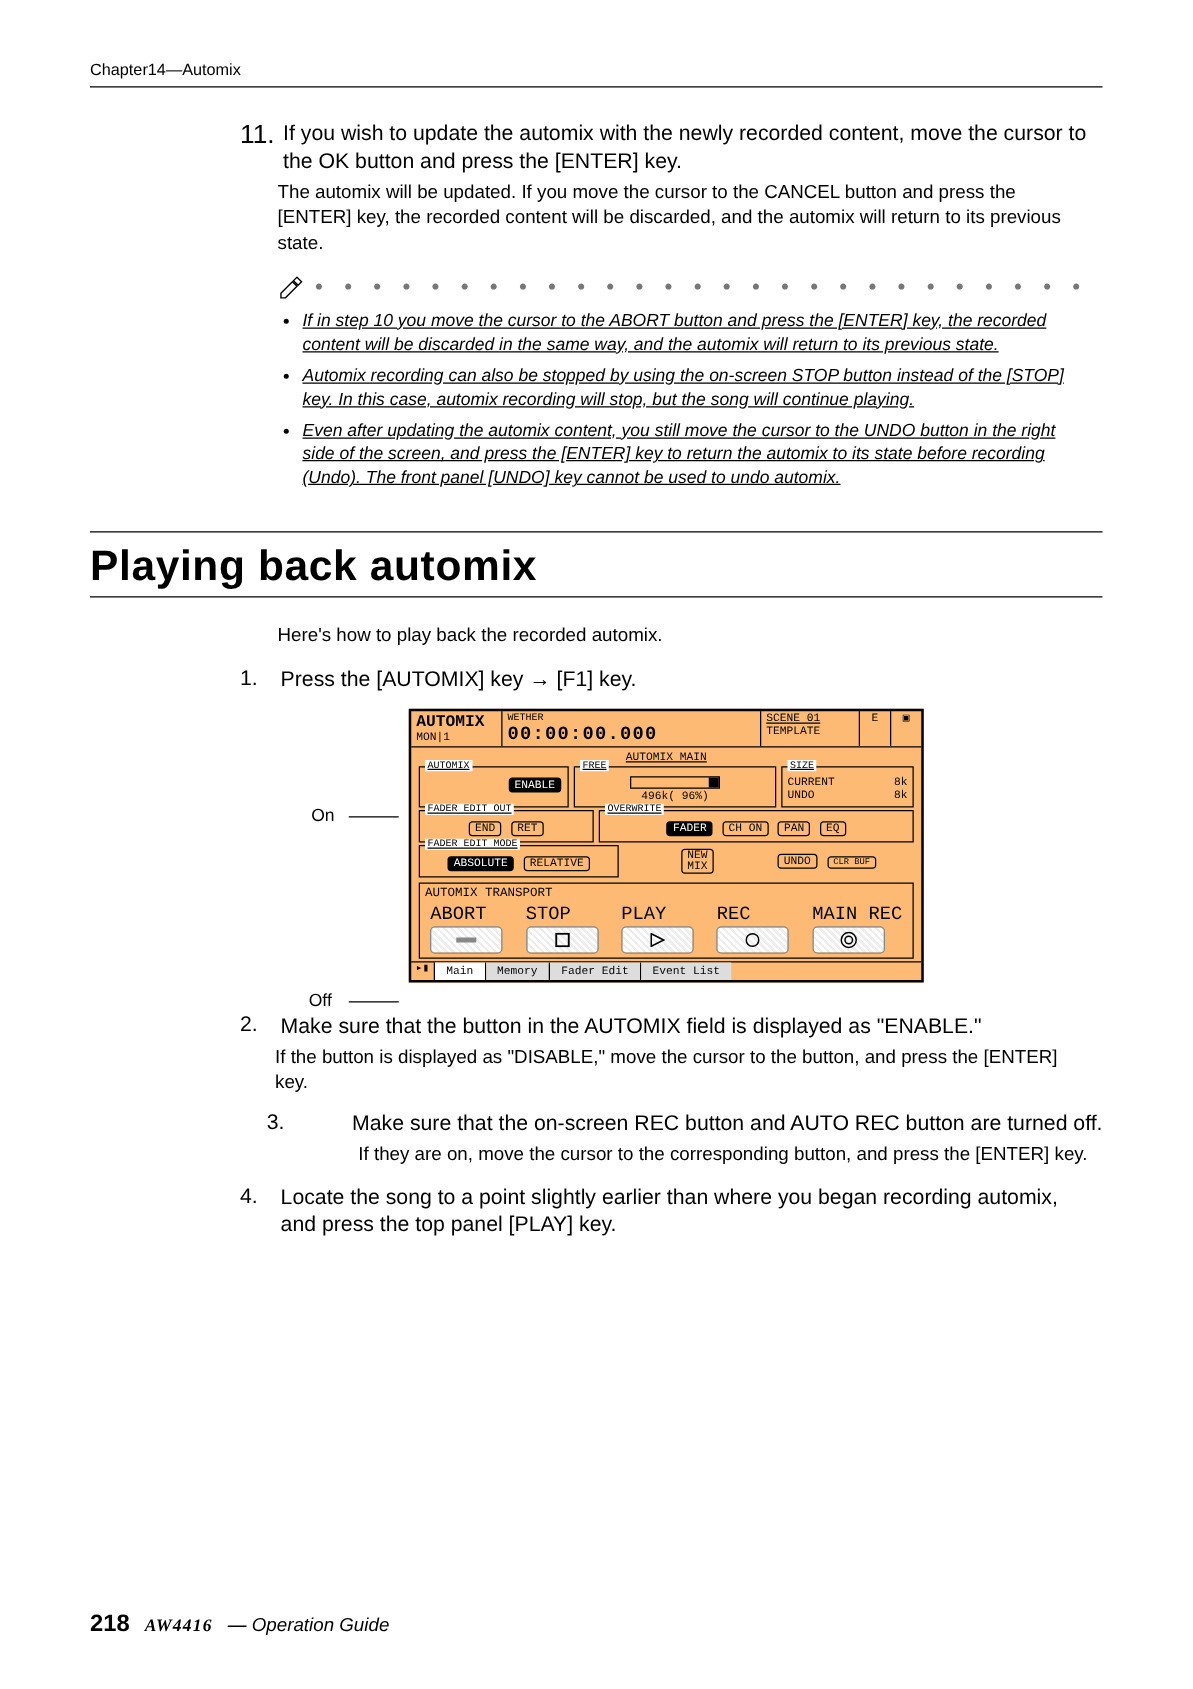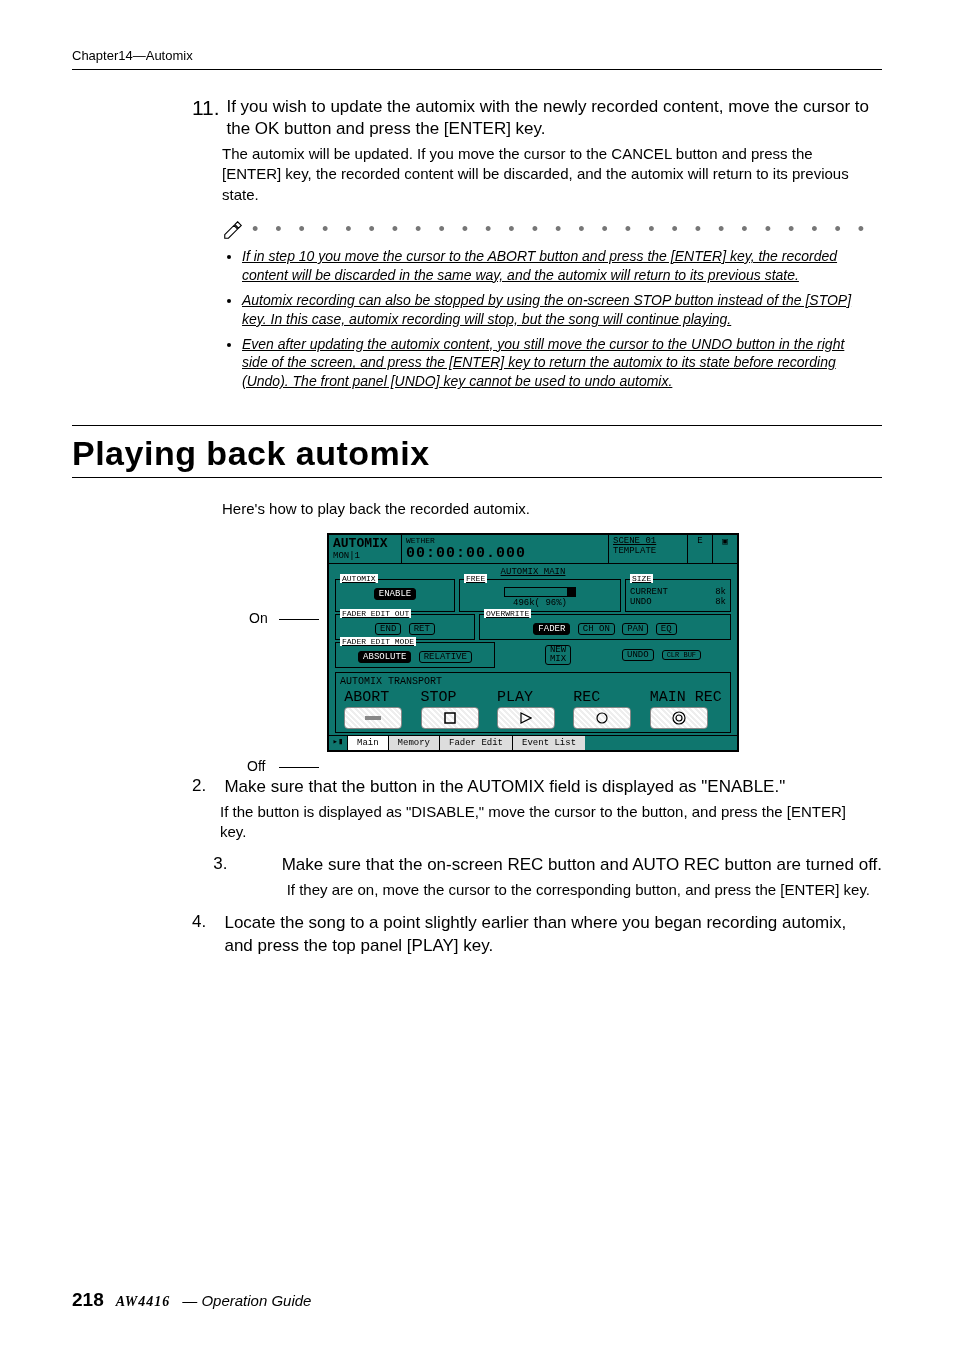--- a/index.html
+++ b/index.html
@@ -145,21 +145,21 @@
     position: absolute;
     left: -18px;
     top: 234px;
     width: 40px;
     height: 1px;
     background: #000;
   }
   .lcd {
     width: 408px;
     border: 2px solid #000;
-    background: #0f766e;
+    background: #fdba74;
     font-family: "Courier New", monospace;
     font-size: 10px;
     position: relative;
   }
   .lcd .titlebar {
     display: flex;
     border-bottom: 1px solid #000;
   }
   .lcd .titlebar .cell {
     border-right: 1px solid #000;
@@ -317,20 +317,26 @@
   </div>
 
   <div class="section-title-wrap">
     <hr class="top">
     <h1 class="section-title">Playing back automix</h1>
     <hr class="bot">
   </div>
 
   <div class="intro-text">Here's how to play back the recorded automix.</div>
 
+  <div class="step-block" style="margin-top:6px;">
+    <span class="step-num-sm">1.</span>
+    <span class="step-title">
+      <span>Press the [AUTOMIX] key </span><span class="arrow">→</span><span> [F1] key.</span>
+    </span>
+  </div>
 
   <div class="screenshot-wrap">
     <span class="label-on">On</span>
     <div class="label-line-on"></div>
     <span class="label-off">Off</span>
     <div class="label-line-off"></div>
 
     <div class="lcd" style="margin-left:30px;">
 
       <div class="titlebar">
@@ -348,21 +354,21 @@
         </div>
         <div class="cell" style="width:16px;text-align:center;">E</div>
         <div class="cell" style="width:16px;border-right:none;text-align:center;">▣</div>
       </div>
 
       <div class="lcd-section-label">AUTOMIX MAIN</div>
 
       <div class="lcd-row-group">
         <div class="lcd-col" style="flex:0 0 110px;">
           <div class="grp-label">AUTOMIX</div>
-          <div style="text-align:center;margin-top:4px;">
+          <div style="text-align:right;margin-top:4px;">
             <span class="lcd-btn inv">ENABLE</span>
           </div>
         </div>
         <div class="lcd-col" style="flex:1;">
           <div class="grp-label">FREE</div>
           <div style="margin-top:4px;text-align:center;">
             <span class="progress-bar"><span class="fill"></span></span>
           </div>
           <div style="text-align:center;">496k( 96%)</div>
         </div>

